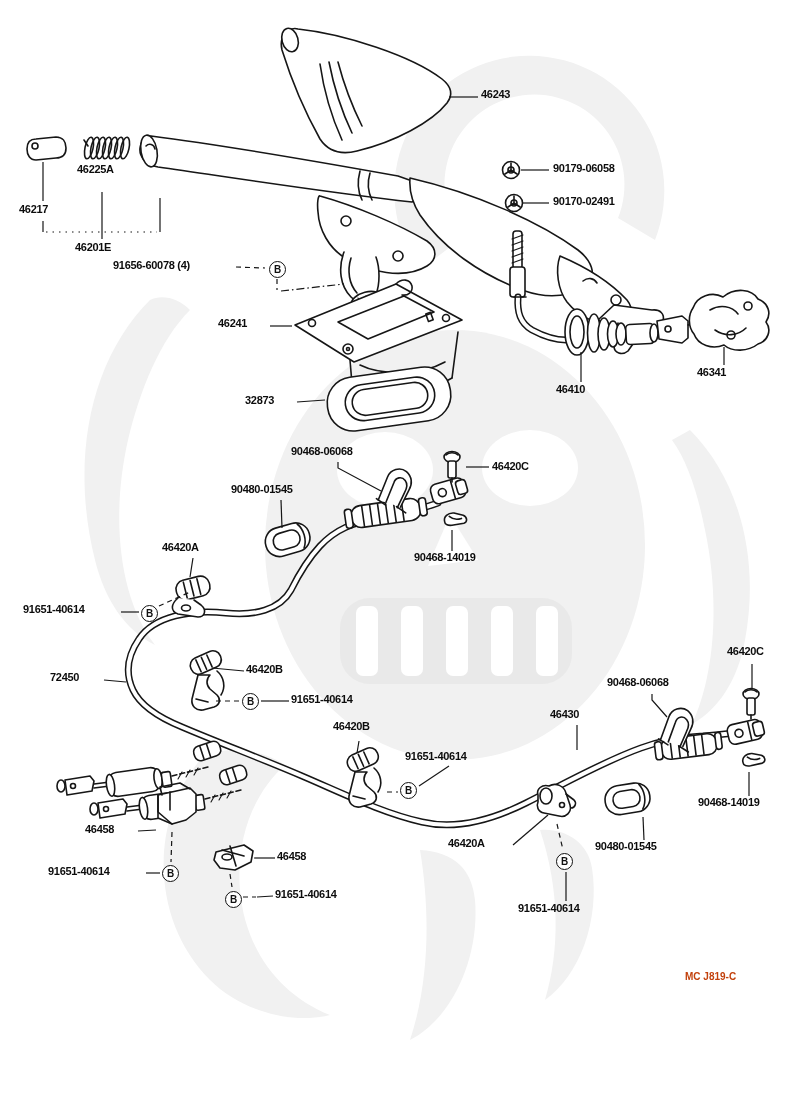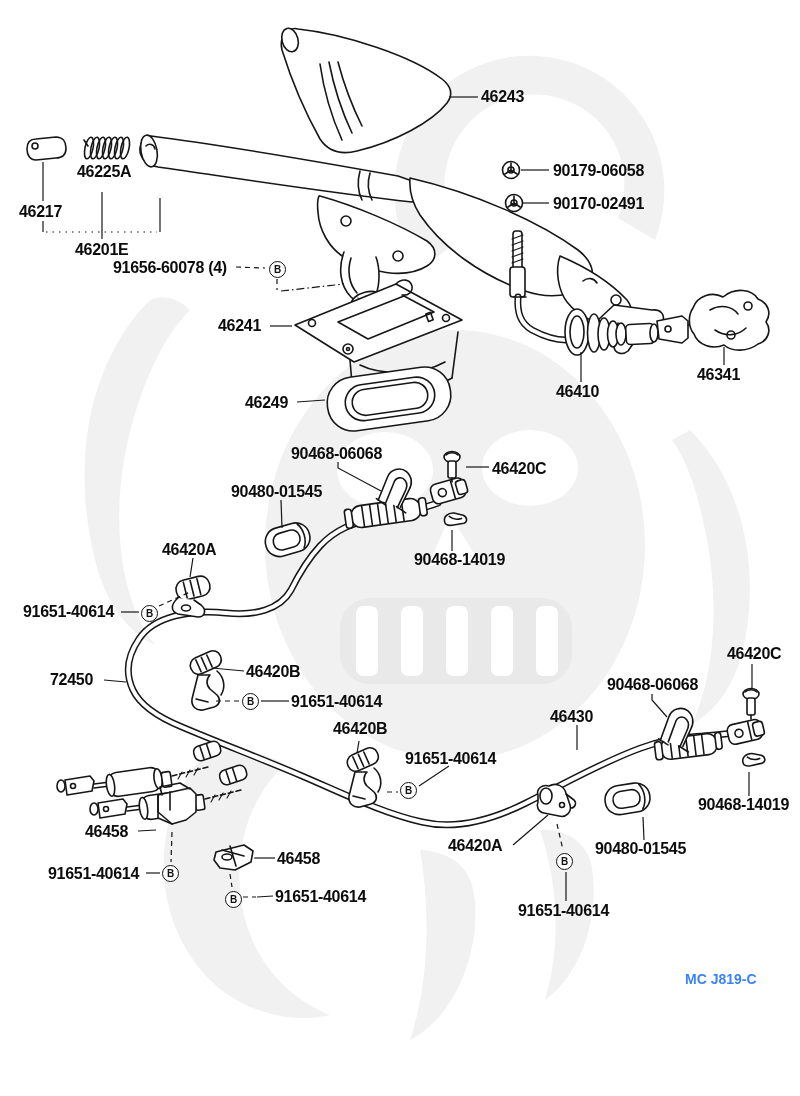--- a/index.html
+++ b/index.html
@@ -1,24 +1,24 @@
 <!DOCTYPE html>
 <html><head>
 <meta charset="utf-8">
 <style>
   html,body{margin:0;padding:0;background:#fff;}
   .stage{position:relative;width:800px;height:1096px;background:#fff;overflow:hidden;
          font-family:"Liberation Sans", sans-serif;}
   .stage svg{position:absolute;left:0;top:0;}
-  .lbl{position:absolute;font-weight:bold;font-size:16px;line-height:1;color:#0c0c0c;
+  .lbl{position:absolute;font-weight:bold;font-size:11px;line-height:1;color:#0c0c0c;
        white-space:nowrap;letter-spacing:-0.3px;}
   .bmark{position:absolute;width:15px;height:15px;border:1.8px solid #111;border-radius:50%;
          font-size:10px;font-weight:bold;color:#111;display:flex;align-items:center;
          justify-content:center;background:#fff;}
-  .code{position:absolute;font-weight:bold;font-size:14px;color:#3b82f6;white-space:nowrap;}
+  .code{position:absolute;font-weight:bold;font-size:10px;color:#c2410c;white-space:nowrap;}
   .art path,.art rect,.art line,.art ellipse,.art circle,.art polyline{
        stroke:#161616;stroke-width:1.6;fill:none;stroke-linecap:round;stroke-linejoin:round;}
   .art .f{fill:#ffffff;}
   .art .run{stroke-width:7;}
   .art .runcore{stroke:#ffffff;stroke-width:4;}
   .art .thin{stroke-width:1.1;}
   .wm path,.wm ellipse,.wm rect{stroke:none;}
   .leaders path{stroke:#161616;stroke-width:1.2;fill:none;}
   .leaders .dsh{stroke-dasharray:5,4;}
   .leaders .dot{stroke-dasharray:1.5,5;}
@@ -384,21 +384,21 @@
 <div class="bmark" style="left:556px;top:853px">B</div>
 
 <div class="lbl" style="left:481px;top:89px">46243</div>
 <div class="lbl" style="left:553px;top:163px">90179-06058</div>
 <div class="lbl" style="left:553px;top:196px">90170-02491</div>
 <div class="lbl" style="left:19px;top:204px">46217</div>
 <div class="lbl" style="left:77px;top:164px">46225A</div>
 <div class="lbl" style="left:75px;top:242px">46201E</div>
 <div class="lbl" style="left:113px;top:260px">91656-60078 (4)</div>
 <div class="lbl" style="left:218px;top:318px">46241</div>
-<div class="lbl" style="left:245px;top:395px">46249</div>
+<div class="lbl" style="left:245px;top:395px">32873</div>
 <div class="lbl" style="left:556px;top:384px">46410</div>
 <div class="lbl" style="left:697px;top:367px">46341</div>
 <div class="lbl" style="left:291px;top:446px">90468-06068</div>
 <div class="lbl" style="left:492px;top:461px">46420C</div>
 <div class="lbl" style="left:231px;top:484px">90480-01545</div>
 <div class="lbl" style="left:414px;top:552px">90468-14019</div>
 <div class="lbl" style="left:162px;top:542px">46420A</div>
 <div class="lbl" style="left:23px;top:604px">91651-40614</div>
 <div class="lbl" style="left:50px;top:672px">72450</div>
 <div class="lbl" style="left:246px;top:664px">46420B</div>

